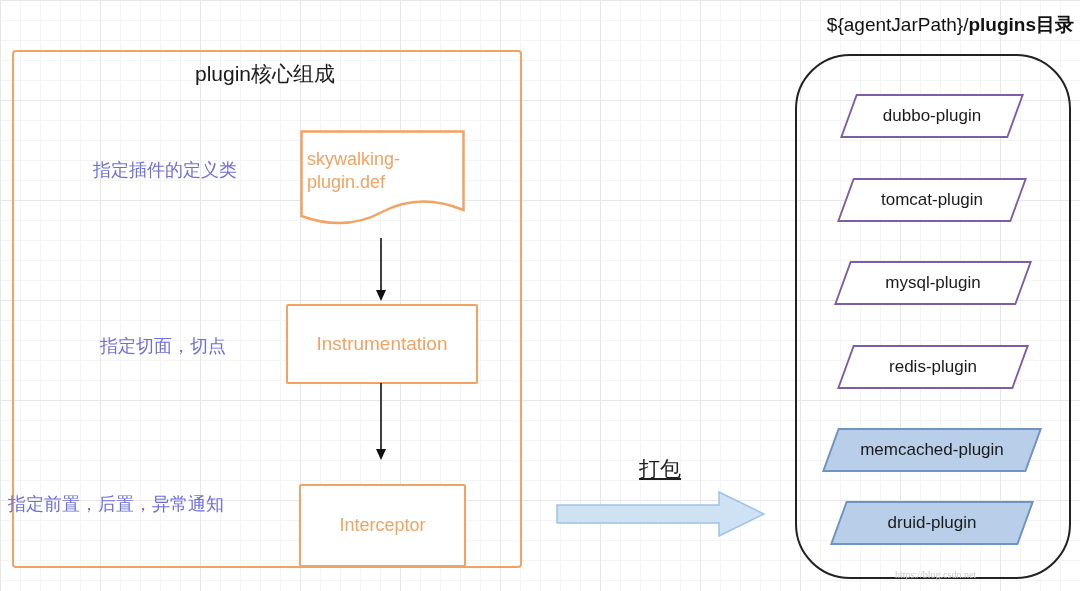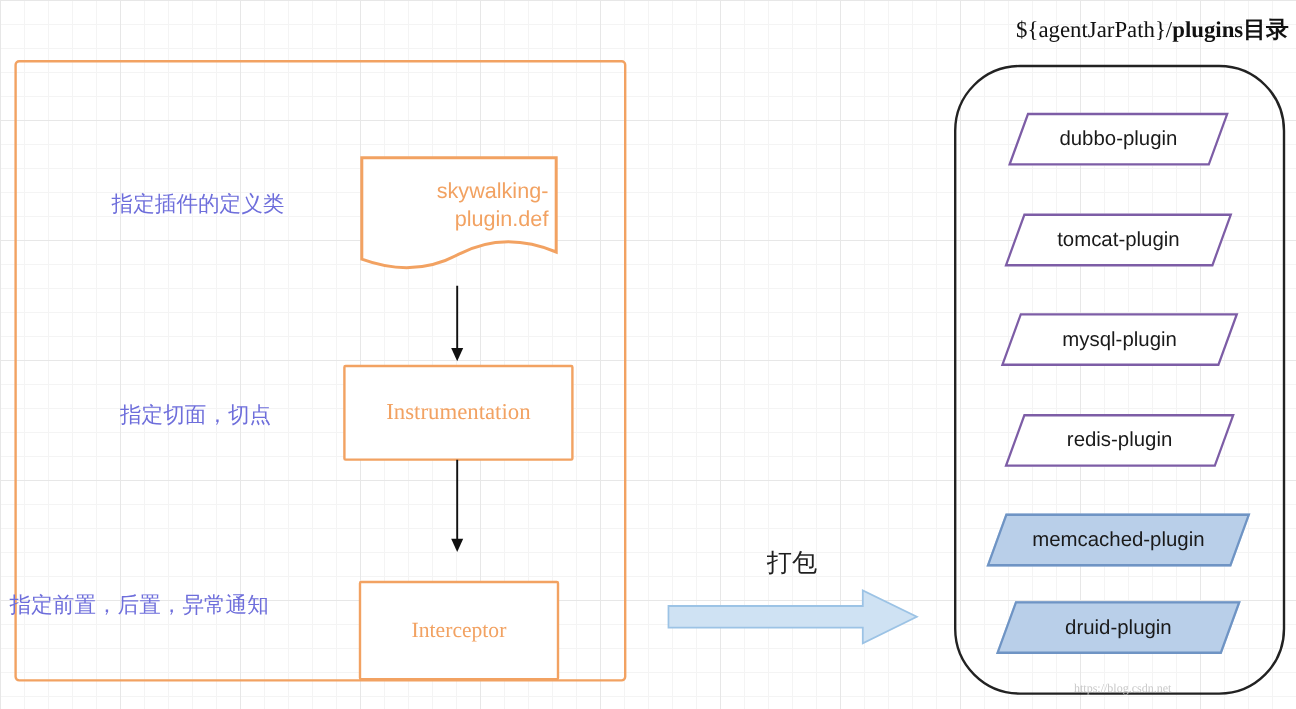--- a/index.html
+++ b/index.html
@@ -22,34 +22,34 @@
   .core-title{
     left:12px;top:60px;width:506px;text-align:center;
     font-size:21px;color:#1a1a1a;
   }
   .blue-label{color:#6E6EDB;font-size:18px;white-space:nowrap;}
   .lbl-def{left:93px;top:158px;}
   .lbl-aspect{left:100px;top:334px;font-family:Liberation Mono, monospace;}
   .lbl-advice{left:8px;top:492px;}
   .doc-wrap{left:300px;top:130px;width:165px;height:105px;}
   .doc-text{
-    left:307px;top:148px;width:150px;text-align:right;
+    left:307px;top:148px;width:150px;text-align:left;
     color:#F2A262;font-size:18px;line-height:1.25;
   }
   .node-box{
     background:#fff;border:2px solid #F2A262;border-radius:2px;
     display:flex;align-items:center;justify-content:center;
-    color:#F2A262;font-size:19px;font-family:Liberation Serif, serif;
+    color:#F2A262;font-size:19px;
   }
   .instr-box{left:286px;top:304px;width:188px;height:76px;}
   .intc-box{left:299px;top:484px;width:163px;height:79px;}
   .pkg-label{left:600px;top:455px;width:120px;text-align:center;
-    font-size:21px;color:#1f1f1f;}
+    font-size:21px;color:#1f1f1f;text-decoration:underline;}
   .right-title{
-    top:12px;right:6px;font-size:19px;color:#111;white-space:nowrap;font-family:Liberation Serif, serif;
+    top:12px;right:6px;font-size:19px;color:#111;white-space:nowrap;
   }
   .right-title .bold{font-weight:bold;}
   .plugins-box{
     left:795px;top:54px;width:272px;height:521px;
     border:2px solid #222;border-radius:55px;background:transparent;
   }
   .pg{
     height:44px;transform:skewX(-20deg);background:#ffffff;
     border:2px solid #7D5DA6;box-sizing:border-box;
   }
@@ -61,20 +61,21 @@
   .watermark{
     left:895px;top:569px;font-size:10px;color:#c9c9c9;white-space:nowrap;font-family:Liberation Serif, serif;
   }
 </style>
 </head>
 <body>
 
 <div class="canvas">
 
   <div class="abs core-box"></div>
+  <div class="abs core-title">plugin核心组成</div>
 
   <div class="abs blue-label lbl-def">指定插件的定义类</div>
   <div class="abs blue-label lbl-aspect">指定切面，切点</div>
   <div class="abs blue-label lbl-advice">指定前置，后置，异常通知</div>
 
   <div class="abs doc-wrap">
     <svg width="165" height="105" viewBox="0 0 165 105">
       <path d="M1.5,1.5 H163.5 V80 Q120,62 82,82 Q45,102 1.5,86 Z" fill="#ffffff" stroke="#F2A262" stroke-width="2.5"></path>
     </svg>
   </div>

